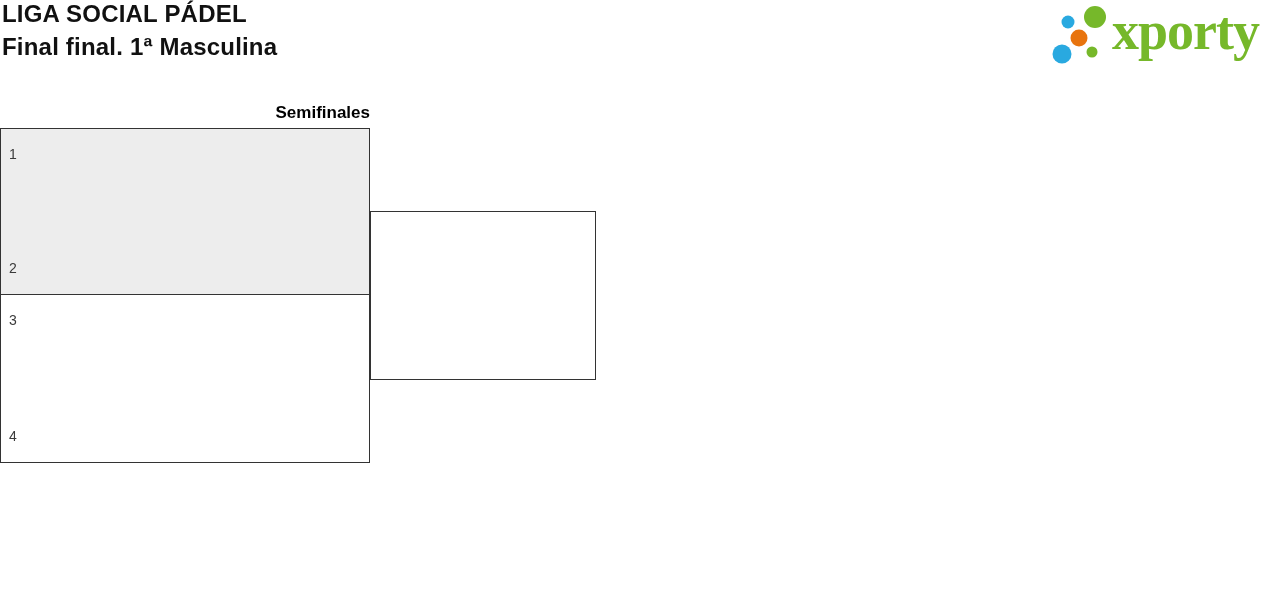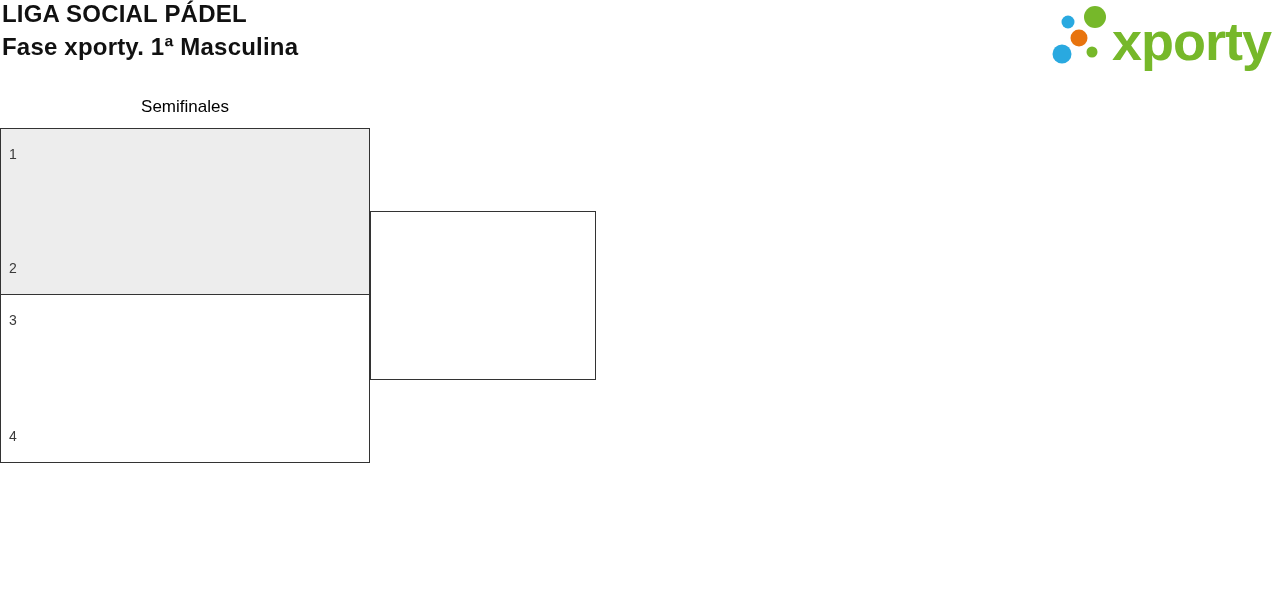--- a/index.html
+++ b/index.html
@@ -19,30 +19,30 @@
   }
   .title-line {
     font-size: 24px; font-weight: 600; line-height: 33px;
     letter-spacing: 0.2px; white-space: nowrap;
   }
 
   
   .logo { position: absolute; top: 0; right: 0; width: 230px; height: 70px; cursor: pointer; }
   .logo-dots { position: absolute; left: 1px; top: 5px; }
   .logo-text {
-    position: absolute; left: 62px; top: 14px;
+    position: absolute; left: 62px; top: 4px;
     font-size: 54px; font-weight: bold; letter-spacing: -1px;
-    line-height: 1; color: #76b82a; white-space: nowrap;
+    line-height: 1; color: #76b82a; white-space: nowrap; font-family: Liberation Serif, serif;
   }
 
   
   .round-header {
-    position: absolute; top: 97px; height: 20px;
-    font-size: 17px; font-weight: 400; color: #000000;
-    text-align: center; line-height: 20px;
+    position: absolute; top: 103px; height: 20px;
+    font-size: 17px; font-weight: 700; color: #000000;
+    text-align: right; line-height: 20px;
   }
   .rh-semis { left: 0; width: 370px; }
   .rh-final { left: 370px; width: 226px; }
 
   .match {
     position: absolute;
     border: 1px solid #333333;
     background: #ffffff;
   }
   .match-sf1 { left: 0; top: 128px; width: 370px; height: 167px; background: #ededed; }
@@ -56,21 +56,21 @@
   .seed-top { top: 18px; }
   .seed-bottom { bottom: 19px; }
 </style>
 </head>
 <body>
 
 <div class="page">
 
   <div class="titles">
     <div class="title-line">LIGA SOCIAL PÁDEL</div>
-    <div class="title-line">Fase xporty. 1ª Masculina</div>
+    <div class="title-line">Final final. 1ª Masculina</div>
   </div>
 
   <div class="logo">
     <svg class="logo-dots" width="58" height="60" viewBox="0 0 58 60" aria-hidden="true">
       <circle cx="17" cy="17" r="6.5" fill="#29a9e0"></circle>
       <circle cx="44" cy="12" r="11" fill="#76b82a"></circle>
       <circle cx="28" cy="33" r="8.5" fill="#e8740e"></circle>
       <circle cx="11" cy="49" r="9.5" fill="#29a9e0"></circle>
       <circle cx="41" cy="47" r="5.5" fill="#76b82a"></circle>
     </svg>

